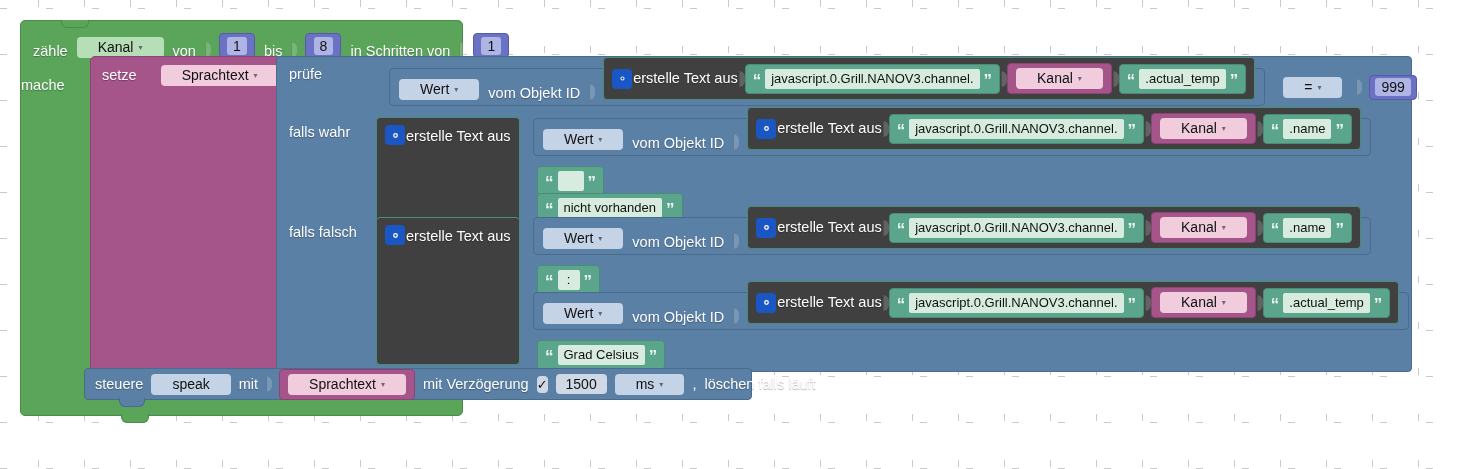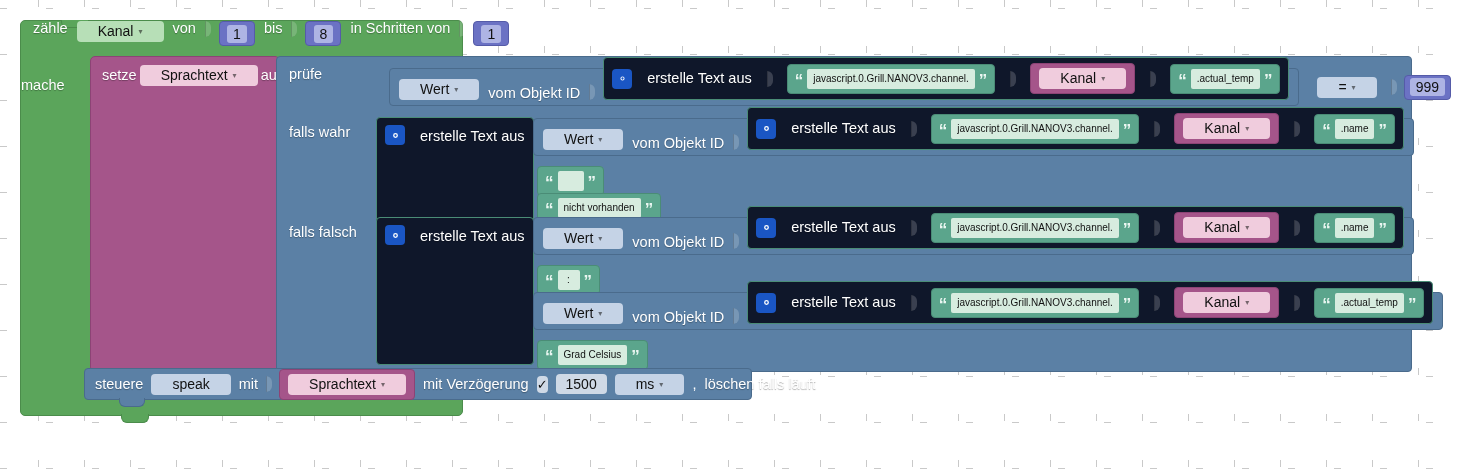--- a/index.html
+++ b/index.html
@@ -37,21 +37,21 @@
 
   .blk{position:absolute;box-sizing:border-box;}
   .lbl{color:#ffffff;font-size:14.5px;line-height:1;white-space:nowrap;
        text-shadow:0 1px 1px rgba(0,0,0,.30);}
 
   
   .loop{
     left:20px;top:20px;width:443px;height:396px;
     background:#5ba55b;border:1px solid #4b8c4b;border-radius:5px;
   }
-  .loop-head{position:absolute;left:0;top:0;width:443px;height:37px;display:flex;align-items:flex-start;gap:9px;padding-left:12px;}
+  .loop-head{position:absolute;left:0;top:0;width:443px;height:37px;display:flex;align-items:flex-end;gap:9px;padding-left:12px;}
   .loop-notch{position:absolute;left:40px;top:-1px;width:26px;height:7px;background:#5ba55b;border-left:1px solid #4b8c4b;border-right:1px solid #4b8c4b;border-bottom:1px solid #4b8c4b;border-radius:0 0 6px 6px;}
   .loop-bottom-notch{position:absolute;left:100px;bottom:-8px;width:26px;height:8px;background:#5ba55b;border-left:1px solid #4b8c4b;border-right:1px solid #4b8c4b;border-bottom:1px solid #4b8c4b;border-radius:0 0 6px 6px;}
   .mache{position:absolute;left:0;top:57px;}
 
   
   .fld{display:inline-flex;align-items:center;gap:5px;border-radius:4px;
        padding:2px 21px;font-size:14px;line-height:17px;white-space:nowrap;}
   .fld-green{background:#b7dfb7;color:#111;}
   .fld-blue{background:#c5d3e6;color:#111;}
   .fld-pink{background:#f0ccdd;color:#111;}
@@ -64,51 +64,51 @@
   .num span{background:#aeb4e4;color:#111;font-size:14px;border-radius:3px;padding:1px 6px;line-height:16px;}
   .pin{display:inline-flex;align-items:center;}
   .pin::before{content:"";width:6px;height:16px;border-radius:0 7px 7px 0;
       background:rgba(255,255,255,.18);box-shadow:inset 1px 0 0 rgba(0,0,0,.18);margin-right:-1px;}
 
   
   .setblk{
     left:90px;top:56px;width:190px;height:316px;
     background:#a5558a;border:1px solid #8c4375;border-radius:5px;
   }
-  .setblk .row{position:absolute;left:11px;top:8px;display:flex;align-items:center;gap:3px;}
+  .setblk .row{position:absolute;left:11px;top:8px;display:flex;align-items:center;gap:24px;}
 
   
   .ifblk{
     left:276px;top:56px;width:1136px;height:316px;
     background:#5b80a5;border:1px solid #4a6b8c;border-radius:4px;
   }
   .ifrow-label{position:absolute;color:#fff;font-size:14.5px;text-shadow:0 1px 1px rgba(0,0,0,.3);}
 
   
   .valblk{
     background:#5b80a5;border:1px solid #4a6b8c;border-radius:4px;
     display:inline-flex;align-items:flex-end;gap:9px;padding:5px 9px;height:38px;box-sizing:border-box;
   }
 
   
   .joinblk{
-    background:#0f172a;border:1px solid #4a8c76;border-radius:4px;
-    display:inline-flex;align-items:center;gap:15px;padding:5px 8px;box-sizing:border-box;
+    background:#404040;border:1px solid #4a8c76;border-radius:4px;
+    display:inline-flex;align-items:center;gap:1px;padding:5px 8px;box-sizing:border-box;
   }
   .gear{display:inline-flex;align-items:center;justify-content:center;
         width:20px;height:20px;border-radius:4px;background:#1a56c4;flex:none;}
   .gear svg{width:13px;height:13px;display:block;}
 
   
   .strblk{
     background:#5ba58c;border:1px solid #4a8c76;border-radius:4px;
     display:inline-flex;align-items:center;gap:4px;padding:4px 7px;box-sizing:border-box;
   }
   .q{color:#eaf6f1;font-size:17px;font-weight:bold;line-height:12px;position:relative;top:2px;}
-  .strtxt{background:#d7ecdf;color:#111;border-radius:2px;padding:1px 6px;font-size:10px;line-height:18px;white-space:pre;}
+  .strtxt{background:#d7ecdf;color:#111;border-radius:2px;padding:1px 6px;font-size:13px;line-height:18px;white-space:pre;}
 
   
   .varblk{
     background:#a5558a;border:1px solid #8c4375;border-radius:4px;
     display:inline-flex;align-items:center;padding:4px 8px;box-sizing:border-box;
   }
 
   
   .cmpwrap{display:inline-flex;align-items:center;gap:8px;}
 

